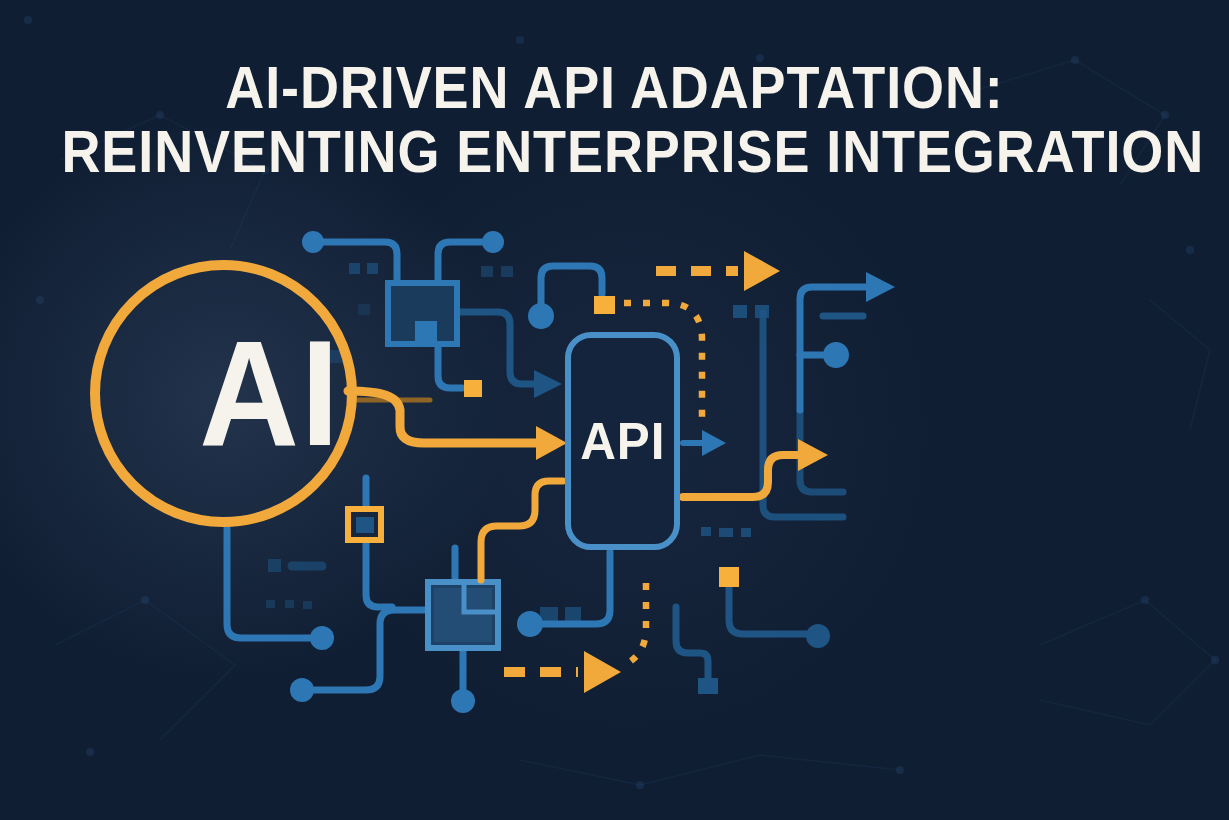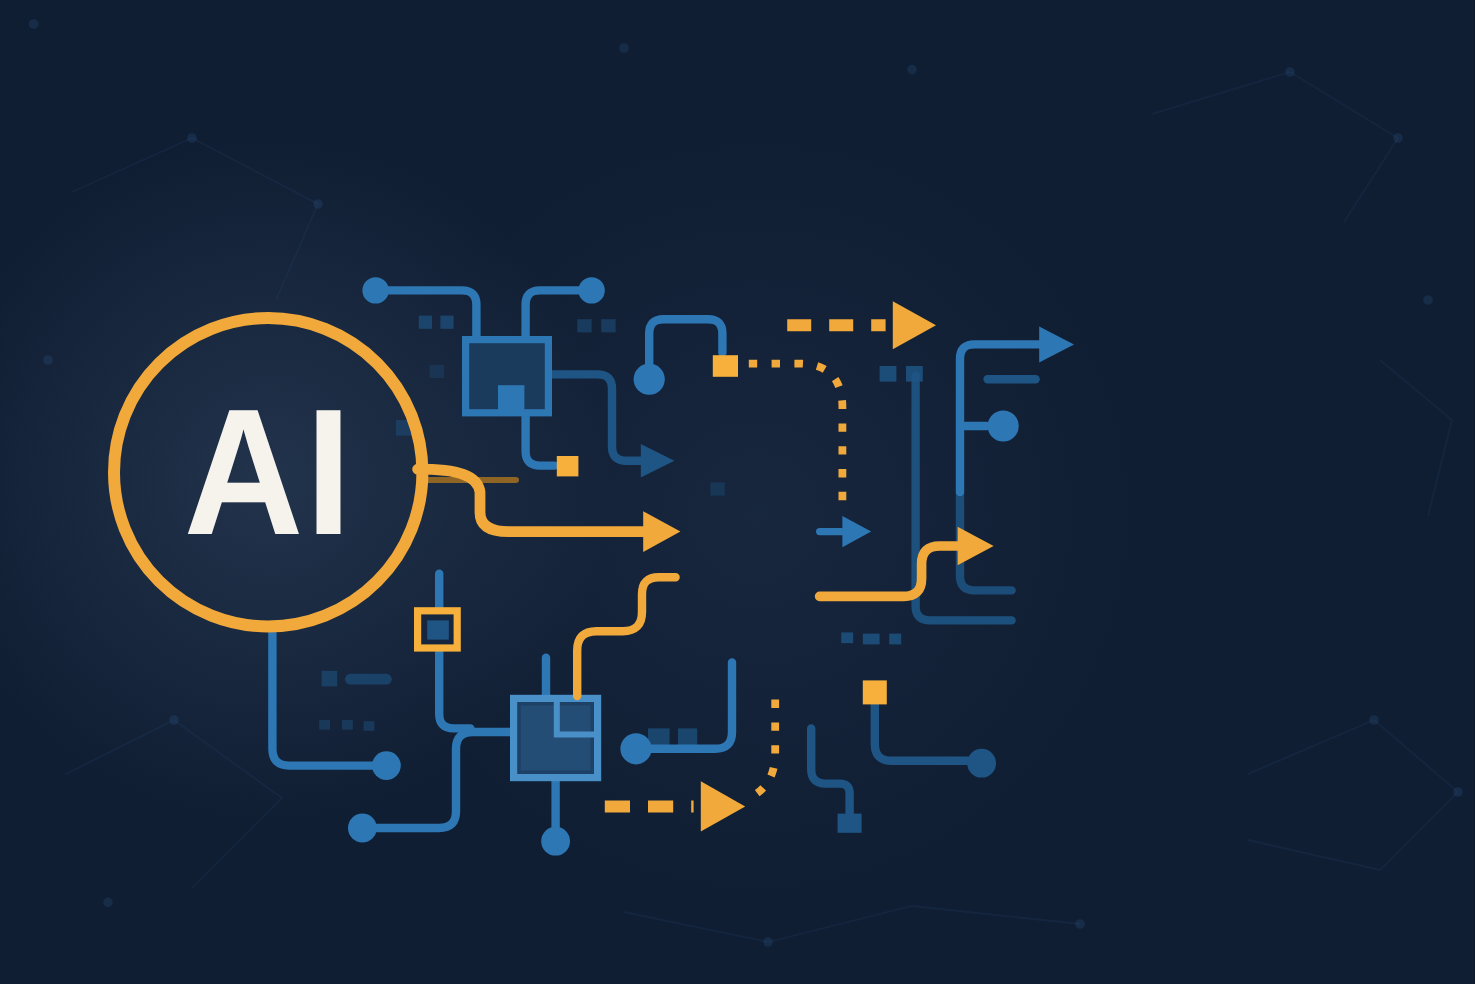--- a/index.html
+++ b/index.html
@@ -14,21 +14,21 @@
       radial-gradient(circle at 225px 400px, rgba(105,135,175,.20), rgba(105,135,175,0) 285px),
       radial-gradient(circle at 630px 430px, rgba(85,115,155,.10), rgba(85,115,155,0) 320px),
       var(--bg);
   }
   svg.circuit{position:absolute;left:0;top:0;}
   .title{position:absolute;left:0;top:56px;width:1229px;text-align:center;color:var(--text);}
   .title .line{font-weight:bold;font-size:60px;line-height:64px;letter-spacing:1px;
     transform:scaleX(.9);transform-origin:50% 50%;white-space:nowrap;}
   .node{position:absolute;display:flex;align-items:center;justify-content:center;
     color:var(--text);font-weight:bold;text-align:center;}
-  .node.circle{border-radius:50%;}
+  .node.circle{border-radius:50%;justify-content:flex-end;}
   .ai-node{left:90px;top:260px;width:247px;height:247px;border:10px solid var(--orange);}
   .ai-node .label{font-size:150px;transform:scaleX(.92);letter-spacing:2px;}
   .api-node{left:565px;top:332px;width:103px;height:206px;border:6px solid var(--box-border);
     border-radius:26px;background:#14243C;}
   .api-node .label{font-size:52px;transform:scaleX(.95);letter-spacing:1px;}
   .ent-node{left:843px;top:308px;width:277px;height:277px;border:9px solid #F3AC3C;}
   .ent-node .label{font-size:36px;line-height:50px;transform:scaleX(.95);letter-spacing:1px;}
 </style>
 </head>
 <body>
@@ -162,20 +162,27 @@
       <polygon points="744,251 780,271 744,291"></polygon>
       <polygon points="584,651 621,672 584,693"></polygon>
     </g>
     <g fill="#F7B03C">
       <rect x="594" y="296" width="21" height="18"></rect>
       <rect x="464" y="380" width="18" height="17"></rect>
       <rect x="719" y="567" width="20" height="20"></rect>
     </g>
   </svg>
 
+  <div class="title">
+    <div class="line">AI-DRIVEN API ADAPTATION:</div>
+    <div class="line">REINVENTING ENTERPRISE INTEGRATION</div>
+  </div>
 
   <div class="node circle ai-node">
     <span class="label">AI</span>
   </div>
 
+  <div class="node api-node">
+    <span class="label">API</span>
+  </div>
 
 
 </div>
 
 </body></html>

